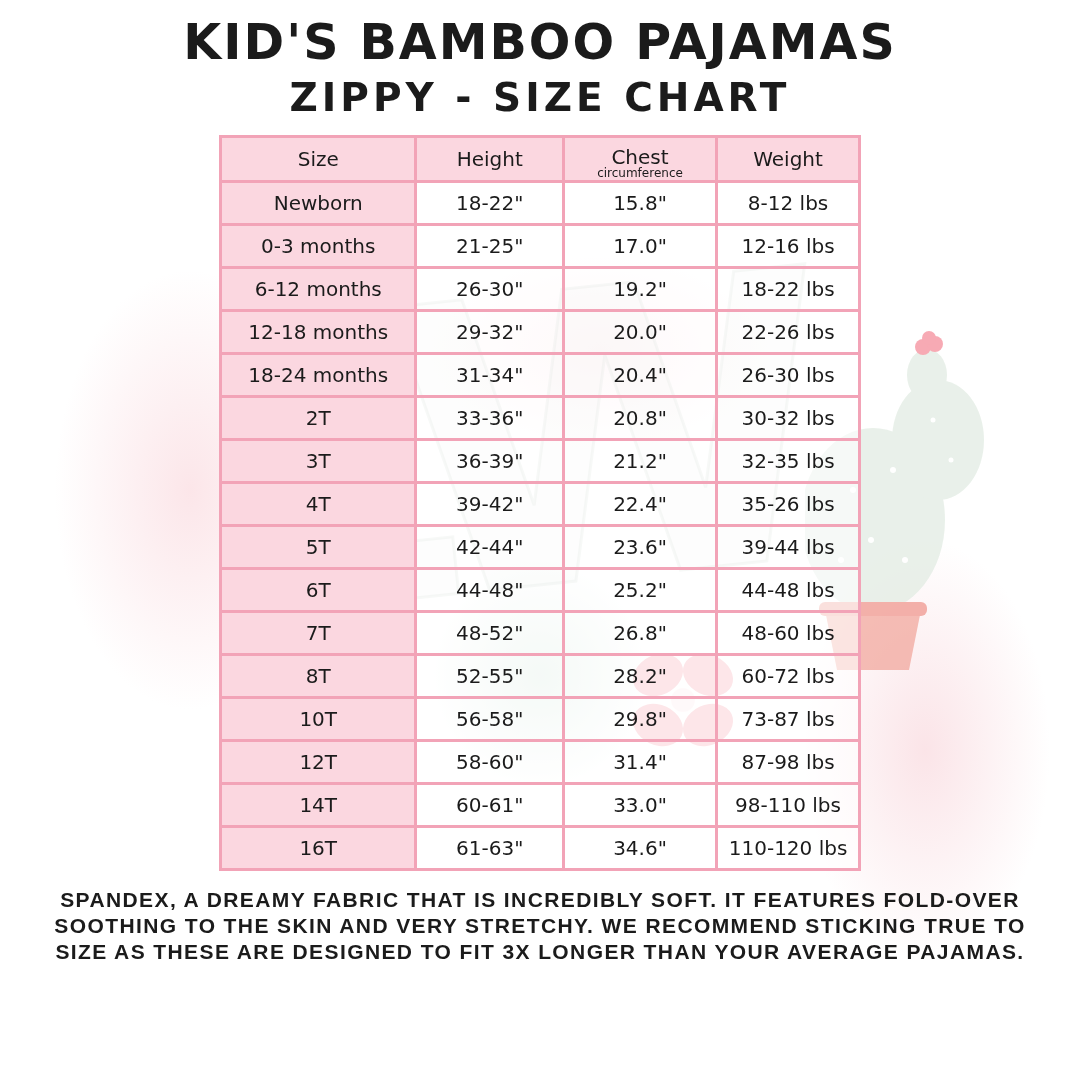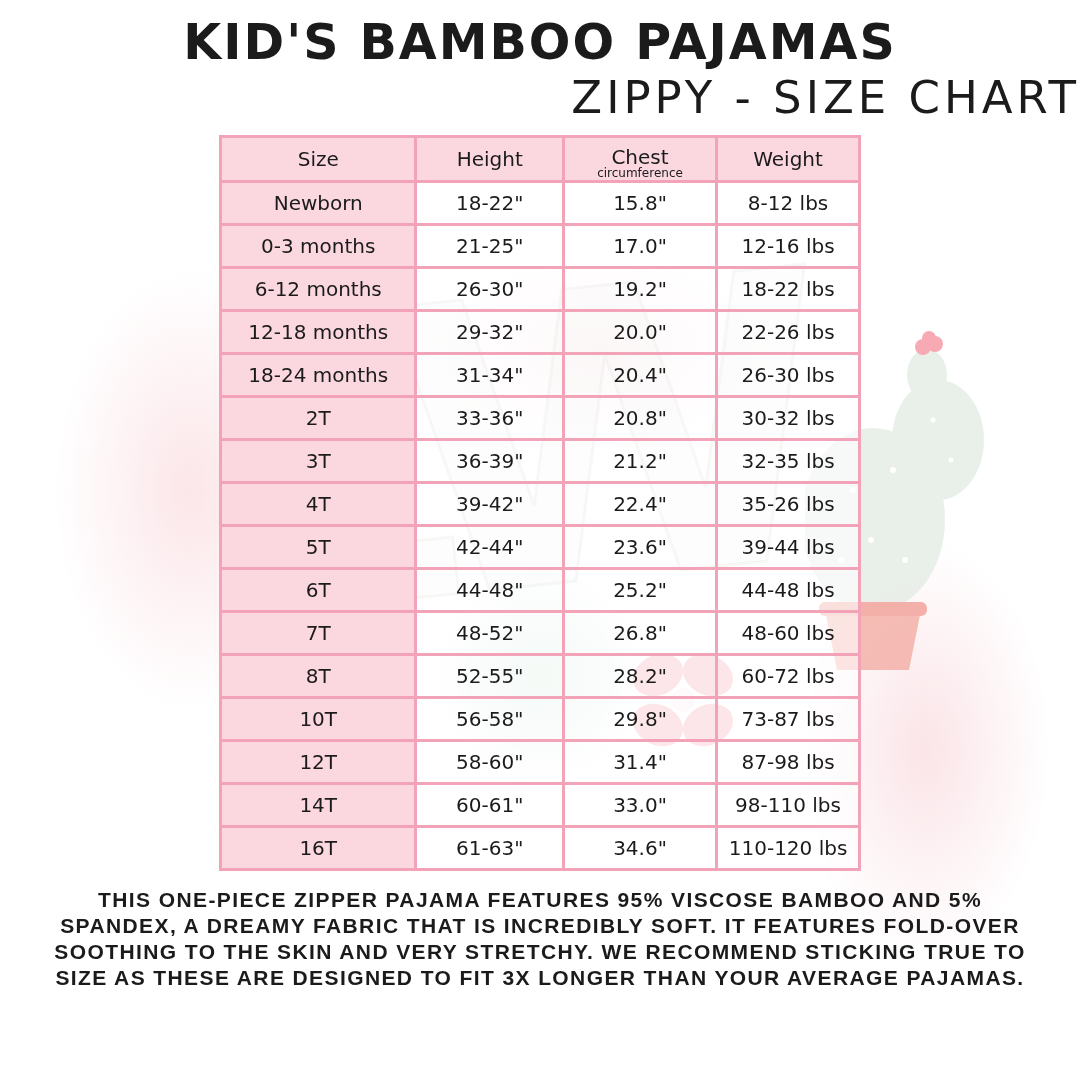--- a/index.html
+++ b/index.html
@@ -56,23 +56,23 @@
     position:relative;z-index:2;
     margin-top:10px;
     text-align:center;
     font-size:49px;line-height:66px;
     font-weight:bold;
     letter-spacing:2px;
     white-space:nowrap;
   }
   .page-subtitle{
     position:relative;z-index:2;
-    text-align:right;
-    font-size:45px;line-height:44px;
-    font-weight:normal;
+    text-align:center;
+    font-size:39px;line-height:44px;
+    font-weight:bold;
     letter-spacing:4px;
     white-space:nowrap;
   }
   
   .size-table{
     position:relative;z-index:2;
     border-collapse:collapse;
     margin:15px auto 0 auto;
     table-layout:fixed;
     width:642px;
@@ -258,17 +258,16 @@
       <tr>
         <td class="size-col">16T</td>
         <td>61-63"</td>
         <td>34.6"</td>
         <td>110-120 lbs</td>
       </tr>
     </tbody>
 </table>
 
 <div class="description">
-  <div class="desc-line">THIS ONE-PIECE ZIPPER PAJAMA FEATURES 95% VISCOSE BAMBOO AND 5%</div>
   <div class="desc-line">SPANDEX, A DREAMY FABRIC THAT IS INCREDIBLY SOFT. IT FEATURES FOLD-OVER</div>
   <div class="desc-line">SOOTHING TO THE SKIN AND VERY STRETCHY. WE RECOMMEND STICKING TRUE TO</div>
   <div class="desc-line">SIZE AS THESE ARE DESIGNED TO FIT 3X LONGER THAN YOUR AVERAGE PAJAMAS.</div>
 </div>
 
 </body></html>

